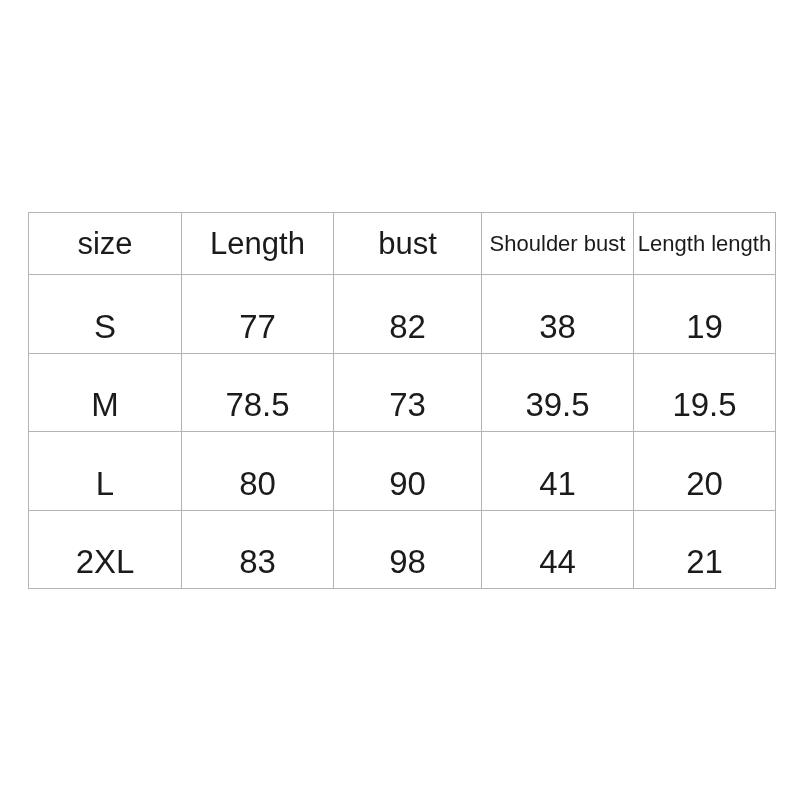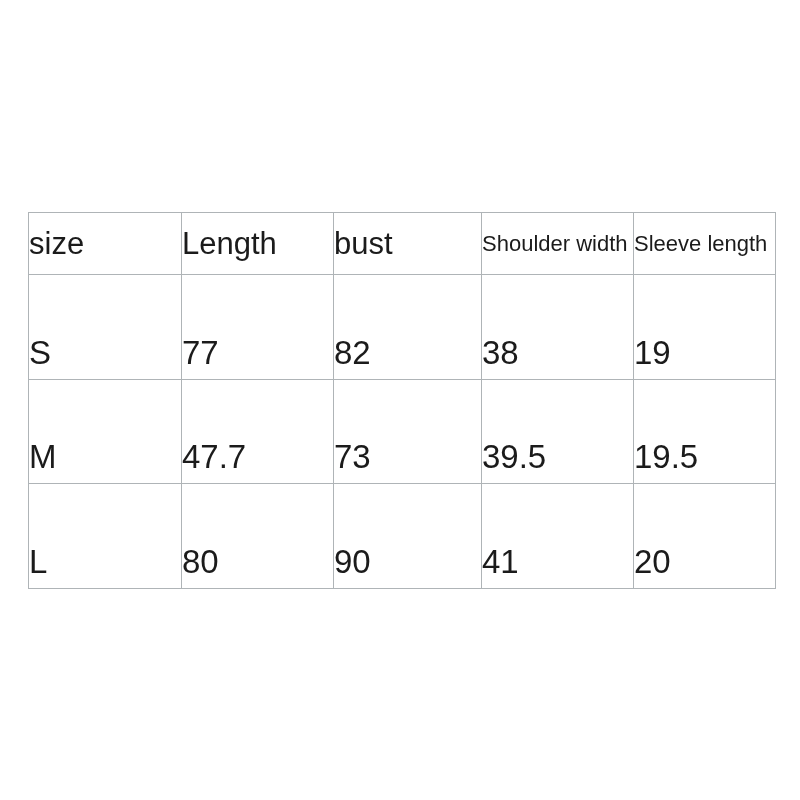--- a/index.html
+++ b/index.html
@@ -26,21 +26,21 @@
     top: 212px;
     width: 747px;
     height: 377px;
     border-collapse: collapse;
     table-layout: fixed;
     background: var(--bg);
   }
   table.size-chart th,
   table.size-chart td {
     border: 1px solid var(--border-color);
-    text-align: left;
+    text-align: center;
     font-weight: normal;
     overflow: hidden;
   }
   table.size-chart thead tr {
     height: 62px;
   }
   table.size-chart tbody tr {
     height: 63px;
   }
   th.main-head {
@@ -70,41 +70,48 @@
       <col style="width:152px">
       <col style="width:148px">
       <col style="width:152px">
       <col style="width:142px">
     </colgroup>
     <thead>
       <tr>
         <th class="main-head">size</th>
         <th class="main-head">Length</th>
         <th class="main-head">bust</th>
-        <th class="sub-head">Shoulder width</th>
-        <th class="sub-head">Sleeve length</th>
+        <th class="sub-head">Shoulder bust</th>
+        <th class="sub-head">Length length</th>
       </tr>
     </thead>
     <tbody>
         <tr>
           <td>S</td>
           <td>77</td>
           <td>82</td>
           <td>38</td>
           <td>19</td>
         </tr>
         <tr>
           <td>M</td>
-          <td>47.7</td>
+          <td>78.5</td>
           <td>73</td>
           <td>39.5</td>
           <td>19.5</td>
         </tr>
         <tr>
           <td>L</td>
           <td>80</td>
           <td>90</td>
           <td>41</td>
           <td>20</td>
         </tr>
+        <tr>
+          <td>2XL</td>
+          <td>83</td>
+          <td>98</td>
+          <td>44</td>
+          <td>21</td>
+        </tr>
       </tbody>
   </table>
 </div>
 
 </body></html>

